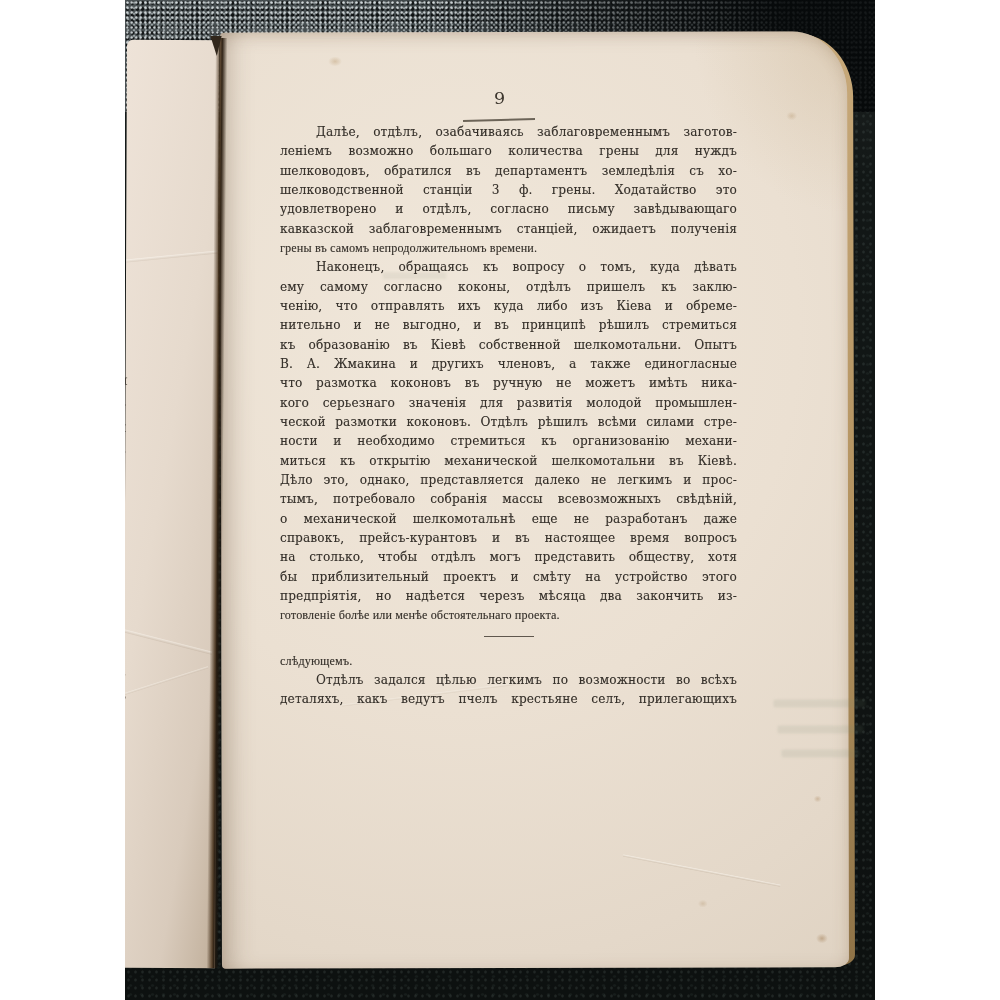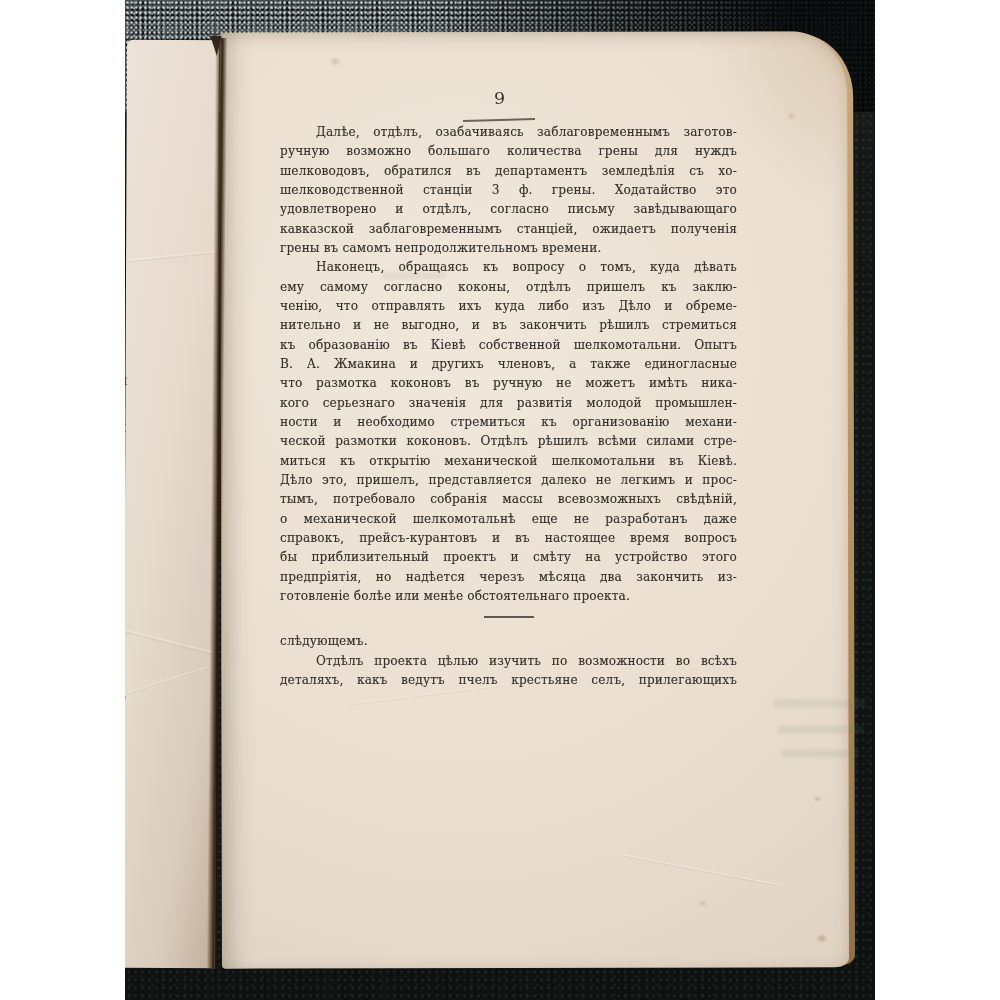--- a/index.html
+++ b/index.html
@@ -87,21 +87,21 @@
   .pagenum{position:absolute;left:330px;top:88px;width:90px;text-align:center;
     font-size:17.5px;color:#3c362e;letter-spacing:1px;}
   .pagenum-rule{position:absolute;left:338px;top:119px;width:72px;height:1.6px;
     background:rgba(72,64,53,0.78);transform:rotate(-1.4deg);}
   
   .textcol{position:absolute;left:155px;top:122px;width:457px;
     font-size:12px;line-height:20px;color:#36312b;text-align:justify;
     text-shadow:0.3px 0.4px 0.2px rgba(46,40,34,0.35);letter-spacing:0.2px;}
   .ln{height:19.33px;text-align-last:justify;white-space:normal;}
   .ln.ind{text-indent:36px;}
-  .ln.end{text-align-last:left;}
+  .ln.end{text-align-last:left;font-family:Liberation Serif, serif;}
   .sep{height:26px;position:relative;}
   .sep-rule{position:absolute;left:50%;top:11px;width:50px;height:1.8px;margin-left:-25px;
     background:rgba(60,53,44,0.8);}
 </style>
 </head>
 <body>
 
 <div class="frame">
   <div class="photo">
     <div class="speckle-band"></div>
@@ -138,45 +138,46 @@
     </div>
 
     <div class="gutter"></div>
     <div class="gutter-notch"></div>
 
     <div class="pagenum">9</div>
     <div class="pagenum-rule"></div>
 
     <div class="textcol">
       <div class="ln ind">Далѣе, отдѣлъ, озабачиваясь заблаговременнымъ заготов-</div>
-      <div class="ln">ручную возможно большаго количества грены для нуждъ</div>
+      <div class="ln">леніемъ возможно большаго количества грены для нуждъ</div>
       <div class="ln">шелководовъ, обратился въ департаментъ земледѣлія съ хо-</div>
       <div class="ln">шелководственной станціи 3 ф. грены. Ходатайство это</div>
       <div class="ln">удовлетворено и отдѣлъ, согласно письму завѣдывающаго</div>
       <div class="ln">кавказской заблаговременнымъ станціей, ожидаетъ полученія</div>
       <div class="ln end">грены въ самомъ непродолжительномъ времени.</div>
       <div class="ln ind">Наконецъ, обращаясь къ вопросу о томъ, куда дѣвать</div>
       <div class="ln">ему самому согласно коконы, отдѣлъ пришелъ къ заклю-</div>
-      <div class="ln">ченію, что отправлять ихъ куда либо изъ Дѣло и обреме-</div>
-      <div class="ln">нительно и не выгодно, и въ закончить рѣшилъ стремиться</div>
+      <div class="ln">ченію, что отправлять ихъ куда либо изъ Кіева и обреме-</div>
+      <div class="ln">нительно и не выгодно, и въ принципѣ рѣшилъ стремиться</div>
       <div class="ln">къ образованію въ Кіевѣ собственной шелкомотальни. Опытъ</div>
       <div class="ln">В. А. Жмакина и другихъ членовъ, а также единогласные</div>
       <div class="ln">что размотка коконовъ въ ручную не можетъ имѣть ника-</div>
       <div class="ln">кого серьезнаго значенія для развитія молодой промышлен-</div>
+      <div class="ln">ческой размотки коконовъ. Отдѣлъ рѣшилъ всѣми силами стре-</div>
       <div class="ln">ности и необходимо стремиться къ организованію механи-</div>
-      <div class="ln">ческой размотки коконовъ. Отдѣлъ рѣшилъ всѣми силами стре-</div>
       <div class="ln">миться къ открытію механической шелкомотальни въ Кіевѣ.</div>
-      <div class="ln">Дѣло это, пришелъ, представляется далеко не легкимъ и прос-</div>
+      <div class="ln">Дѣло это, однако, представляется далеко не легкимъ и прос-</div>
       <div class="ln">тымъ, потребовало собранія массы всевозможныхъ свѣдѣній,</div>
       <div class="ln">о механической шелкомотальнѣ еще не разработанъ даже</div>
       <div class="ln">справокъ, прейсъ-курантовъ и въ настоящее время вопросъ</div>
+      <div class="ln">на столько, чтобы отдѣлъ могъ представить обществу, хотя</div>
       <div class="ln">бы приблизительный проектъ и смѣту на устройство этого</div>
       <div class="ln">предпріятія, но надѣется черезъ мѣсяца два закончить из-</div>
       <div class="ln end">готовленіе болѣе или менѣе обстоятельнаго проекта.</div>
       <div class="sep">
           <span class="sep-rule"></span>
         </div>
       <div class="ln end">слѣдующемъ.</div>
-      <div class="ln ind">Отдѣлъ проекта цѣлью изучить по возможности во всѣхъ</div>
+      <div class="ln ind">Отдѣлъ задался цѣлью легкимъ по возможности во всѣхъ</div>
       <div class="ln">деталяхъ, какъ ведутъ пчелъ крестьяне селъ, прилегающихъ</div>
     </div>
   </div>
 </div>
 
 </body></html>

